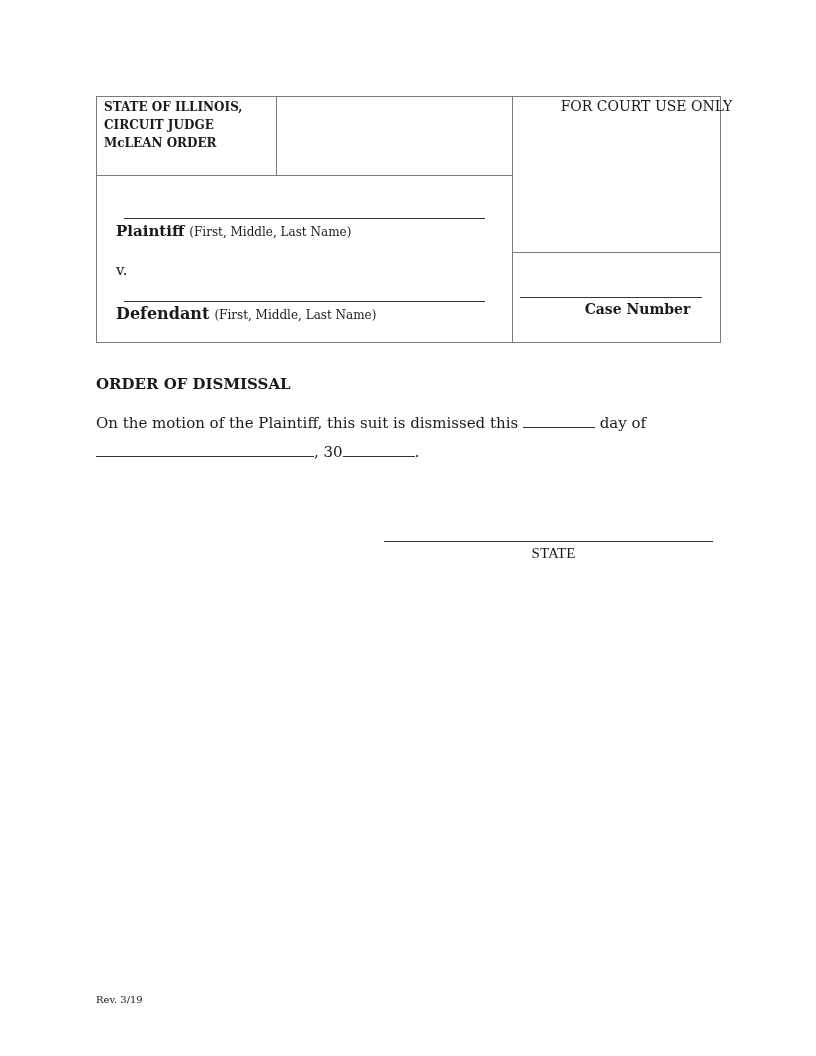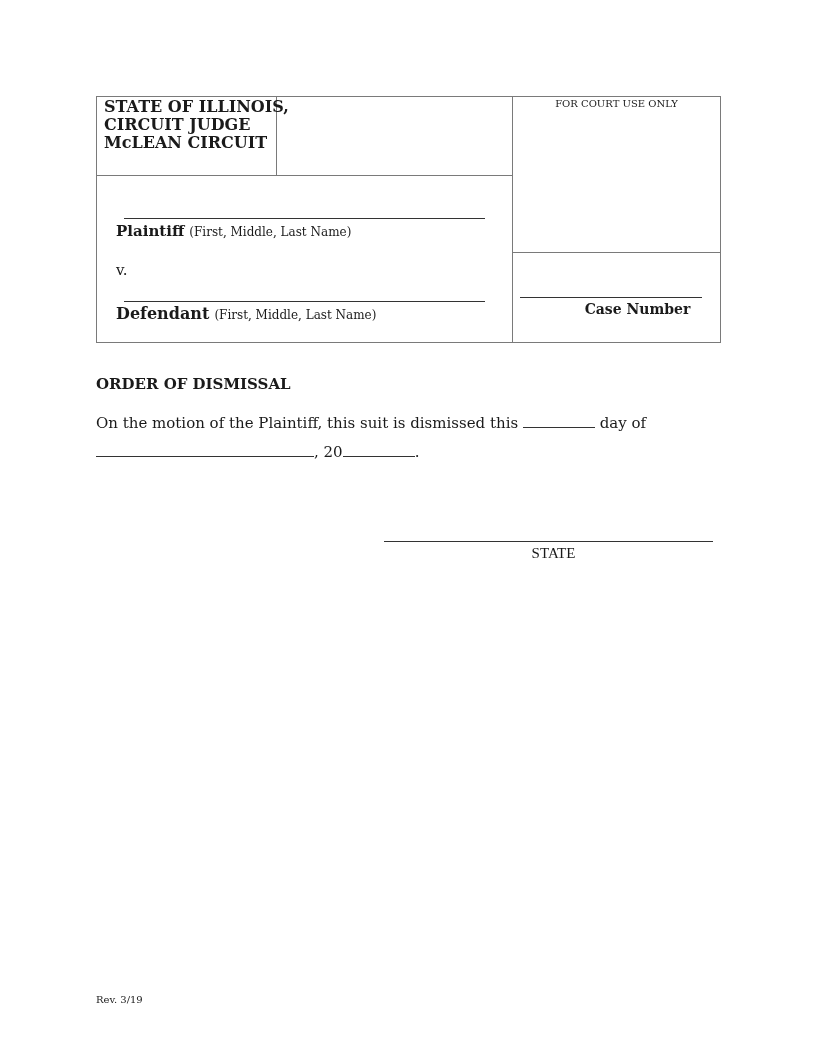--- a/index.html
+++ b/index.html
@@ -1,21 +1,21 @@
 <!DOCTYPE html>
 <html><head>
   <meta charset="utf-8">
   <style>
     html, body { margin: 0; padding: 0; background: #ffffff; }
     body { width: 816px; height: 1056px; position: relative; overflow: hidden; font-family: "DejaVu Serif", "Liberation Serif", serif; color: #1a1a1a; }
     .abs { position: absolute; }
     .box { position: absolute; border: 1px solid #7a7a7a; box-sizing: border-box; }
     .line { position: absolute; height: 0; border-top: 1px solid #333; }
-    .header-text { font-weight: bold; font-size: 16px; line-height: 18px; }
-    .small { font-size: 10px; }
+    .header-text { font-weight: bold; font-size: 12px; line-height: 18px; }
+    .small { font-size: 14px; padding-left: 30px; }
     .label-bold { font-weight: bold; font-size: 15px; }
     .label-paren { font-size: 12px; font-weight: normal; }
     .title { font-weight: bold; font-size: 15px; }
     .body-text { font-size: 15px; }
     .blank { display: inline-block; border-bottom: 1px solid #333; height: 14px; vertical-align: baseline; }
   </style>
 </head>
 <body>
 
 <div class="box" style="left:96px; top:96px; width:625px; height:247px;"></div>
@@ -24,21 +24,21 @@
 
 <div class="abs" style="left:276px; top:96px; width:1px; height:79px; background:#7a7a7a;"></div>
 
 <div class="abs" style="left:96px; top:175px; width:417px; height:1px; background:#7a7a7a;"></div>
 
 <div class="abs" style="left:512px; top:252px; width:209px; height:1px; background:#7a7a7a;"></div>
 
 <div class="abs header-text" style="left:104px; top:98px;">
   <div>STATE OF ILLINOIS,</div>
   <div>CIRCUIT JUDGE</div>
-  <div>McLEAN CIRCUIT</div>
+  <div>McLEAN ORDER</div>
 </div>
 
 <div class="abs small" style="left:512px; top:98px; width:209px; text-align:center;">FOR COURT USE ONLY</div>
 
 <div class="line" style="left:124px; top:218px; width:361px;"></div>
 <div class="abs" style="left:116px; top:221px; white-space:nowrap;">
   <span class="label-bold">Plaintiff</span>
   <span class="label-paren">(First, Middle, Last Name)</span>
 </div>
 
@@ -55,19 +55,19 @@
 
 <div class="abs title" style="left:96px; top:375px; width:625px; text-align:left;">ORDER OF DISMISSAL</div>
 
 <div class="abs body-text" style="left:96px; top:413px; white-space:nowrap;">
   <span>On the motion of the Plaintiff, this suit is dismissed this</span>
   <span class="blank" style="width:72px;"></span>
   <span>day of</span>
 </div>
 
 <div class="abs body-text" style="left:96px; top:442px; white-space:nowrap;">
-  <span class="blank" style="width:218px;"></span><span>, 20</span><span class="blank" style="width:72px;"></span><span>.</span>
+  <span class="blank" style="width:218px;"></span><span>, 30</span><span class="blank" style="width:72px;"></span><span>.</span>
 </div>
 
 <div class="line" style="left:384px; top:541px; width:329px;"></div>
 <div class="abs" style="left:384px; top:545px; width:339px; text-align:center; font-family:'Liberation Serif', serif; font-size:15px;">STATE</div>
 
 <div class="abs" style="left:96px; top:994px; font-size:10px;">Rev. 3/19</div>
 
 </body></html>

